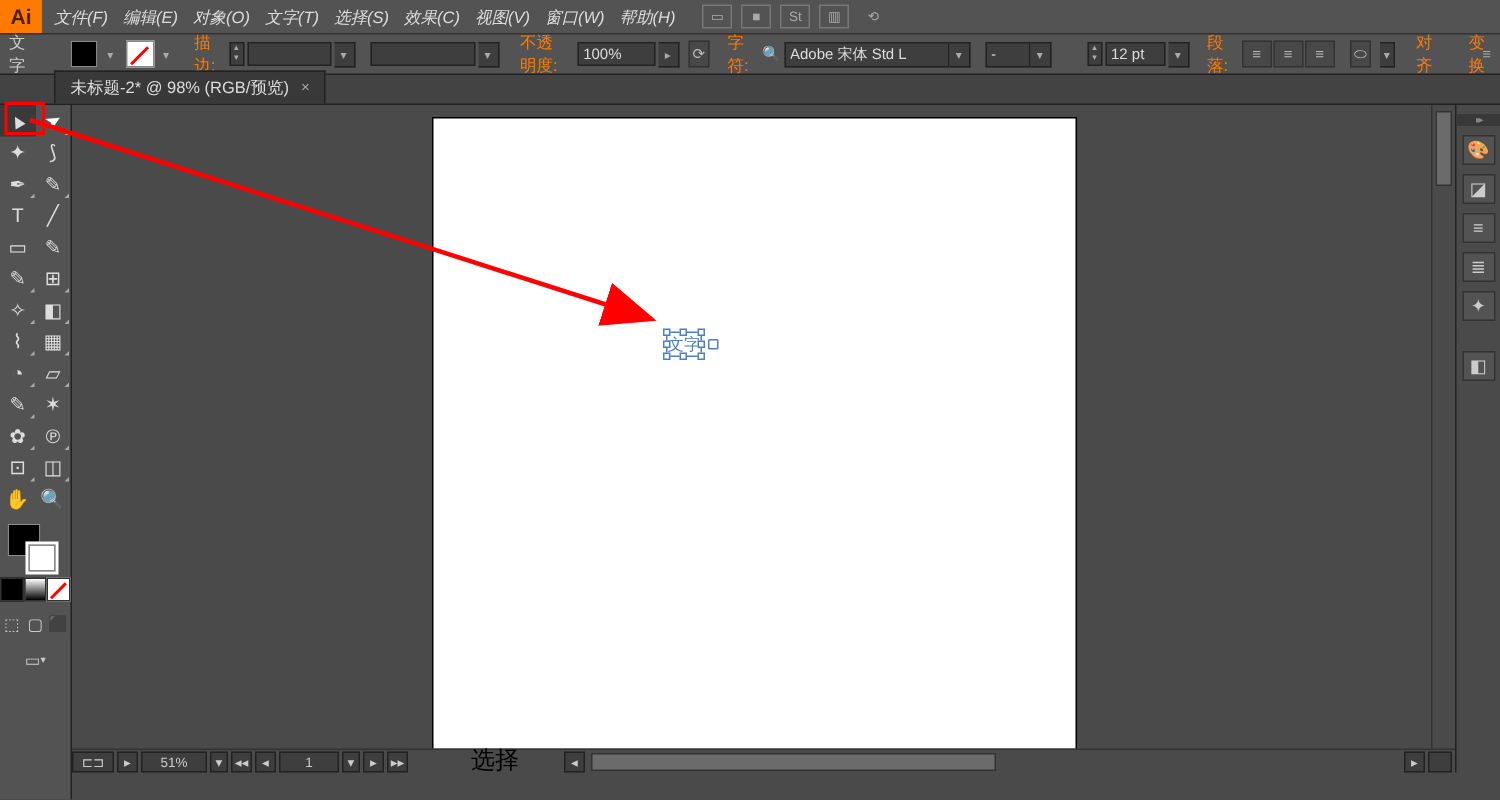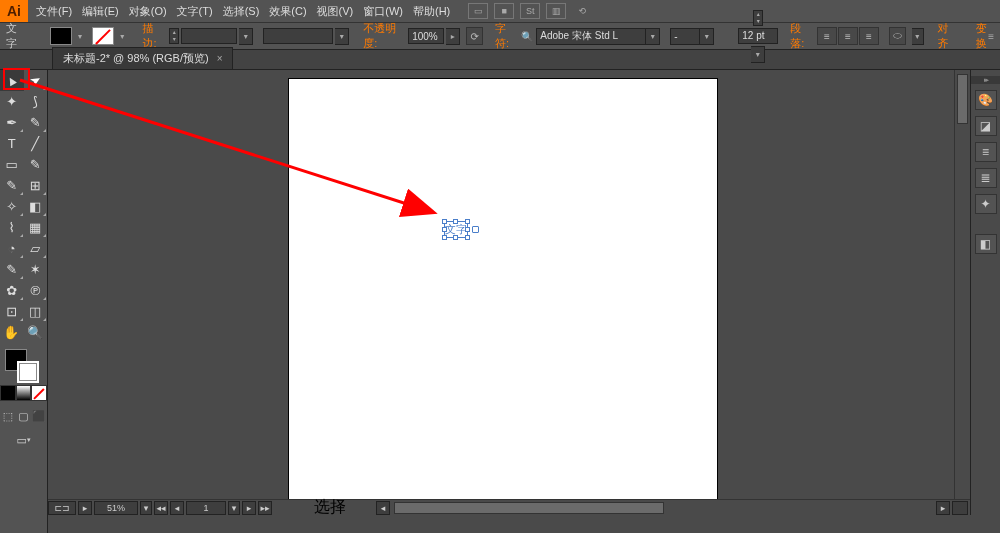--- a/index.html
+++ b/index.html
@@ -2,21 +2,21 @@
 <html><head>
 <meta charset="utf-8">
 <style>
   * { box-sizing: border-box; margin: 0; padding: 0; font-family: "Microsoft YaHei", sans-serif; }
   body { width: 1000px; height: 533px; background: #4a4a4a; overflow: hidden; position: relative; }
 
   
   .menubar { height: 22px; background: #535353; display: flex; align-items: center; font-size: 11px; color: #ddd; }
   .app-icon { width: 28px; height: 22px; background: #ff7a00; color: #4d1e00; display:flex;align-items:center;justify-content:center;font-weight:bold;font-size:14px;}
   .menu-items { display: flex; gap: 10px; margin-left: 8px; }
-  .menu-items span { cursor: default; }
+  .menu-items span { cursor: default; font-style: italic; }
   .mb-icons { margin-left: 18px; display:flex; gap:6px; align-items:center;}
   .mb-icons div { width:20px; height:16px; border:1px solid #777; display:flex;align-items:center;justify-content:center;font-size:9px;color:#aaa;}
   .mb-right { margin-left:auto; display:flex; align-items:center; gap:6px; padding-right:6px;}
   .workspace-label { background:#3a3a3a; padding:2px 14px; font-size:11px; color:#ddd; border:1px solid #222;}
   .search { width:100px; height:16px; background:#ddd; border:1px solid #222; font-size:10px; color:#999; padding-left:12px; position:relative;}
   .search::before{content:"🔍"; position:absolute; left:1px; top:0; font-size:9px;}
   .win-btn { width:22px; height:16px; background:#3a3a3a; border:1px solid #222; display:flex;align-items:center;justify-content:center;color:#ccc;font-size:10px;}
 
   
   .controlbar { height: 28px; background: #535353; border-top:1px solid #333; border-bottom:1px solid #222; display:flex; align-items:center; font-size:11px; color:#ccc; padding:0 6px; gap:6px;}
@@ -30,21 +30,21 @@
   .spin .arrows div{flex:1;font-size:6px;color:#aaa;text-align:center;line-height:7px;}
   .accent{color:#ff7a00;}
   .iconbtn{width:20px;height:18px;border:1px solid #333;background:#484848;display:flex;align-items:center;justify-content:center;color:#bbb;font-size:10px;}
   .fontdd{display:flex;align-items:center;}
   .fontdd input{width:110px;height:17px;background:#3e3e3e;border:1px solid #222;color:#ddd;font-size:10px;padding:0 3px;}
   .dd-arr{width:14px;height:17px;background:#3e3e3e;border:1px solid #222;border-left:none;display:flex;align-items:center;justify-content:center;font-size:8px;color:#aaa;}
   .align-group{display:flex;gap:1px;}
   .align-group .iconbtn{width:20px;}
 
   
-  .tabbar { height: 20px; background:#434343; border-bottom:1px solid #222; display:flex; align-items:flex-end; font-size:11px; color:#ddd; padding-left:52px;}
+  .tabbar { height: 20px; background:#434343; border-bottom:1px solid #222; display:flex; align-items:flex-end; font-size:11px; color:#ddd; padding-left:36px;}
   .tab { background:#393939; padding:3px 10px; border:1px solid #222; border-bottom:none; display:flex; align-items:center; gap:8px;}
   .tab-close{color:#aaa;font-size:10px;}
 
   
   .main { position:absolute; top:70px; bottom:18px; left:48px; right:30px; background:#4a4a4a;}
   .canvas { position:absolute; top:8px; left:240px; width:430px; height:424px; background:#fff; border:1px solid #000;}
   .text-object { position:absolute; left:155px; top:142px; font-size:11px; color:#4a7ec9; border:1px solid #4a7ec9;}
   .text-object .handle{position:absolute;width:5px;height:5px;background:#fff;border:1px solid #4a7ec9;}
   .h-tl{top:-3px;left:-3px;} .h-tr{top:-3px;right:-3px;} .h-bl{bottom:-3px;left:-3px;} .h-br{bottom:-3px;right:-3px;}
   .h-tm{top:-3px;left:50%;margin-left:-3px;} .h-bm{bottom:-3px;left:50%;margin-left:-3px;}
@@ -131,35 +131,35 @@
       </div>
     <input value="" style="">
     <div class="dd-arr">▾</div>
   </div>
   <div class="spin" style="margin-left:4px;">
     <input style="width: 70px; background: rgb(62, 62, 62);">
     <div class="dd-arr">▾</div>
   </div>
   <span class="accent" style="margin-left:8px;">不透明度:</span>
   <div class="spin">
-    <input style="width: 36px;" value="100%">
+    <input style="width: 52px;" value="100%">
     <div class="dd-arr">▸</div>
   </div>
   <div class="iconbtn">⟳</div>
   <span class="accent" style="margin-left:6px;">字符:</span>
   <div class="fontdd">
     <span style="font-size:10px;color:#aaa;margin-right:2px;">🔍</span>
     <input value="Adobe 宋体 Std L" style="">
     <div class="dd-arr">▾</div>
   </div>
   <div class="fontdd" style="margin-left:4px;">
     <input style="width: 30px;" value="-">
     <div class="dd-arr">▾</div>
   </div>
-  <div class="spin" style="margin-left:18px;flex-direction:column;">
+  <div class="spin" style="margin-left:18px;">
     <div class="arrows">
         <div>▴</div>
         <div>▾</div>
       </div>
     <input style="width: 40px;" value="12 pt">
     <div class="dd-arr">▾</div>
   </div>
   <span class="accent" style="margin-left:6px;">段落:</span>
   <div class="align-group">
     <div class="iconbtn">≡</div>

